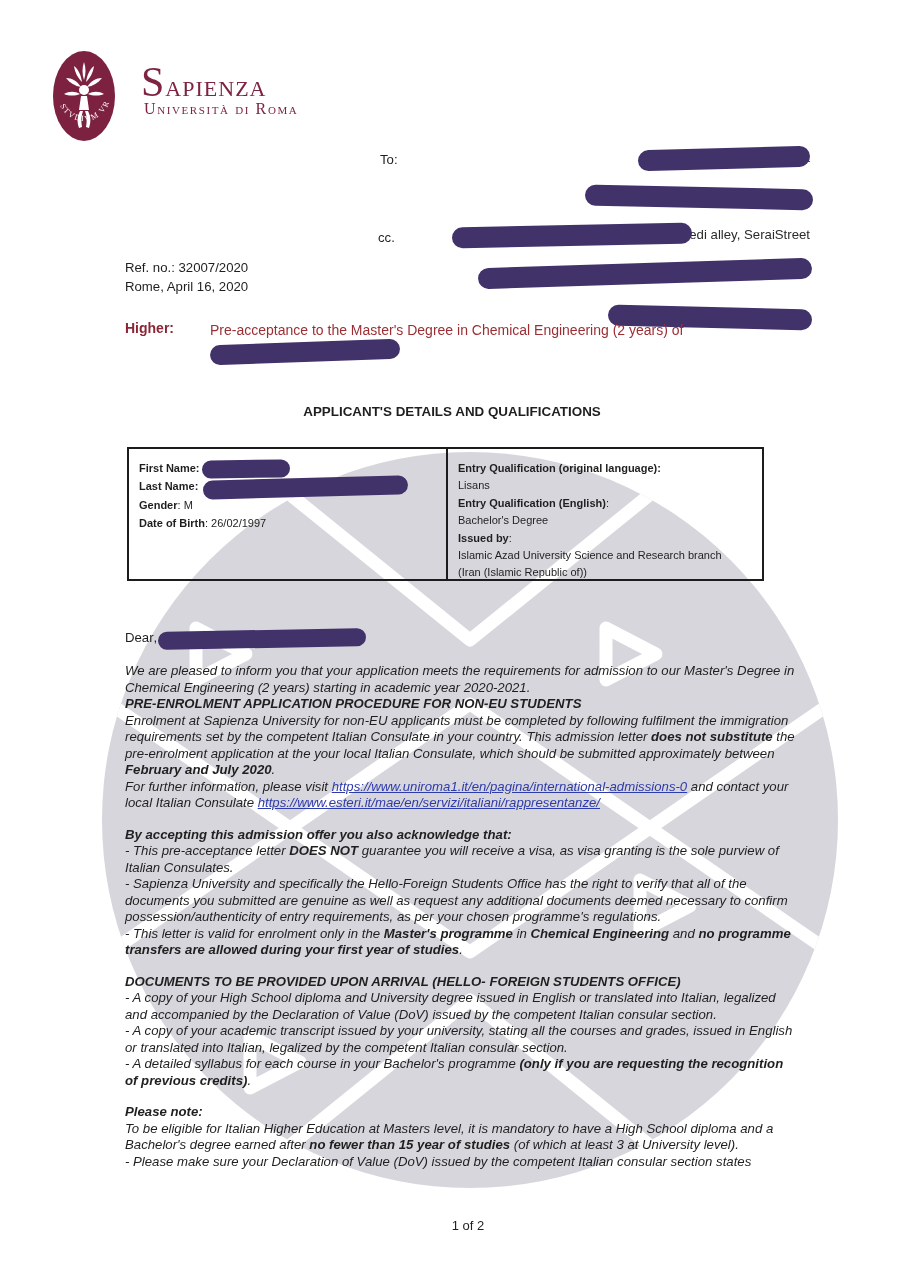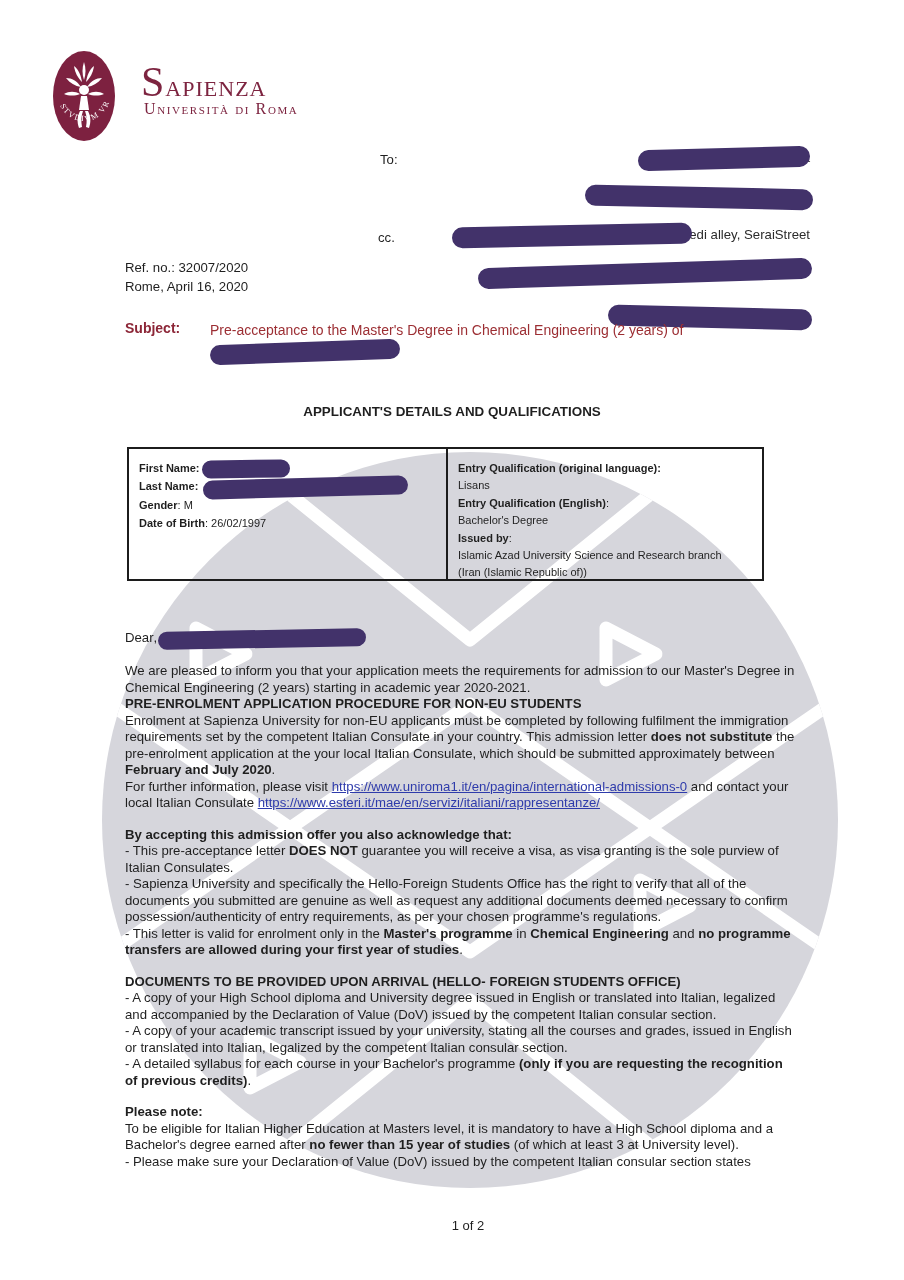--- a/index.html
+++ b/index.html
@@ -42,21 +42,21 @@
   #cell-left{width:319px;border-right:2px solid #1c1c1c;box-sizing:border-box;padding:11px 8px 0 10px;}
   #cell-right{flex:1;box-sizing:border-box;padding:11px 36px 0 10px;}
   .tline{position:relative;font-size:11px;line-height:17.4px;}
   .tline .bar{display:inline-block;position:relative;vertical-align:middle;margin-left:2px;}
   .b{font-weight:bold;}
 
   
   #body-flow{left:125px;top:630px;width:672px;}
   #salutation{position:relative;height:20px;margin-bottom:13px;font-size:13.2px;}
   #salutation .bar{display:inline-block;height:18px;vertical-align:-5px;margin-left:4px;border-radius:10px;}
-  .para{font-size:13.2px;line-height:16.5px;}
+  .para{font-size:13.2px;line-height:16.5px;font-style:italic;}
   .para.h{font-weight:bold;}
   .gap{height:15px;}
   .lnk{color:#2e3bab;text-decoration:underline;cursor:pointer;}
 
   #footer{left:0;top:1218px;width:904px;text-align:center;font-size:13px;margin-left:16px;}
 </style>
 </head>
 <body>
 
 <div id="page">
@@ -111,21 +111,21 @@
       <div class="addr-row" style="margin-top: 19px;"><span>hedi alley, SeraiStreet</span><span class="bar" style="width: 240px; height: 21px; transform: rotate(-1.2deg); position: absolute; left: 72px; top: -2px;"></span></div>
       <div class="addr-row" style="margin-top: 18px; height: 22px;"><span>IRAN, ISLAMIC REP</span><span class="bar" style="width: 334px; height: 21px; transform: rotate(-1.8deg); position: absolute; left: 98px; top: -2px;"></span></div>
       <div class="addr-row" style="margin-top: 22px;"><span>IRAN  AMBASCIATA</span><span class="bar" style="width: 204px; height: 21px; transform: rotate(1.4deg); position: absolute; left: 228px; top: -2px;"></span></div>
     </div>
 
   <div class="layer" id="meta">
     <div>Ref. no.: 32007/2020</div>
     <div>Rome, April 16, 2020</div>
   </div>
 
-  <div class="layer" id="subject-label">Subject:</div>
+  <div class="layer" id="subject-label">Higher:</div>
   <div class="layer" id="subject-text">
     <span>Pre-acceptance to the Master's Degree in Chemical Engineering (2 years) of</span>
     <span id="subject-redact">
         <span class="bar" style="width: 190px; height: 20px; transform: rotate(-2deg); position: absolute; left: 0px; top: 0px;"></span>
       </span>
   </div>
 
   <div class="layer" id="section-title">APPLICANT'S DETAILS AND QUALIFICATIONS</div>
 
   <div class="layer" id="details-table">

